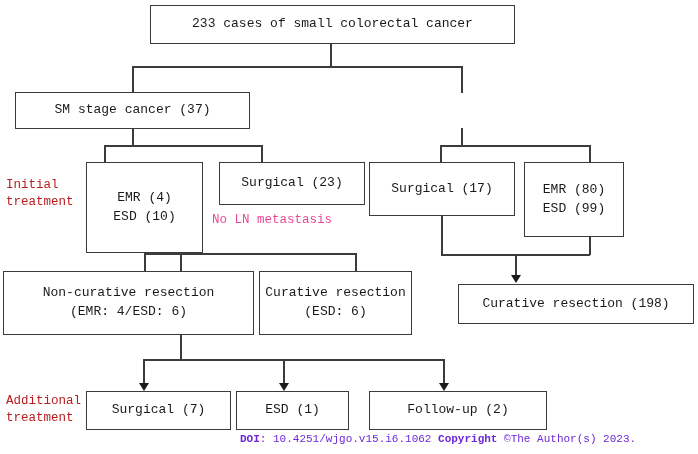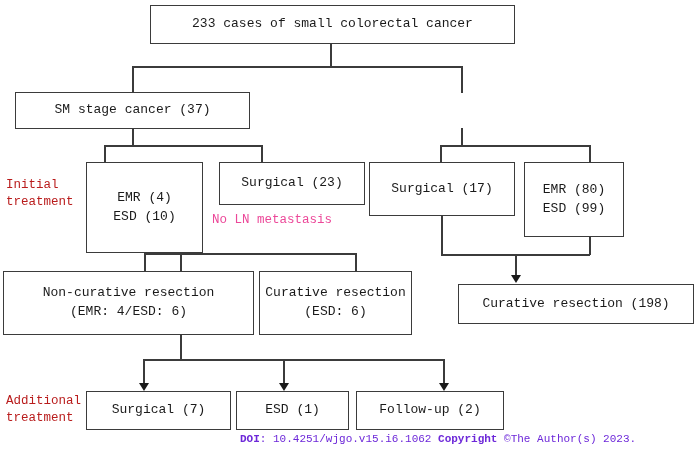--- a/index.html
+++ b/index.html
@@ -155,21 +155,21 @@
   </div>
 
   <div class="box" style="left:86px; top:391px; width:145px; height:39px;">
     <span class="ln">Surgical (7)</span>
   </div>
 
   <div class="box" style="left:236px; top:391px; width:113px; height:39px;">
     <span class="ln">ESD (1)</span>
   </div>
 
-  <div class="box" style="left:356px; top:391px; width:148px; height:39px;">
+  <div class="box" style="left:369px; top:391px; width:178px; height:39px;">
     <span class="ln">Follow-up (2)</span>
   </div>
 
   <div class="side-label" style="left:6px; top:177px;">Initial
 treatment</div>
 
   <div class="side-label" style="left:6px; top:393px;">Additional
 treatment</div>
 
   <div class="footer" style="left:240px; top:433px;">

